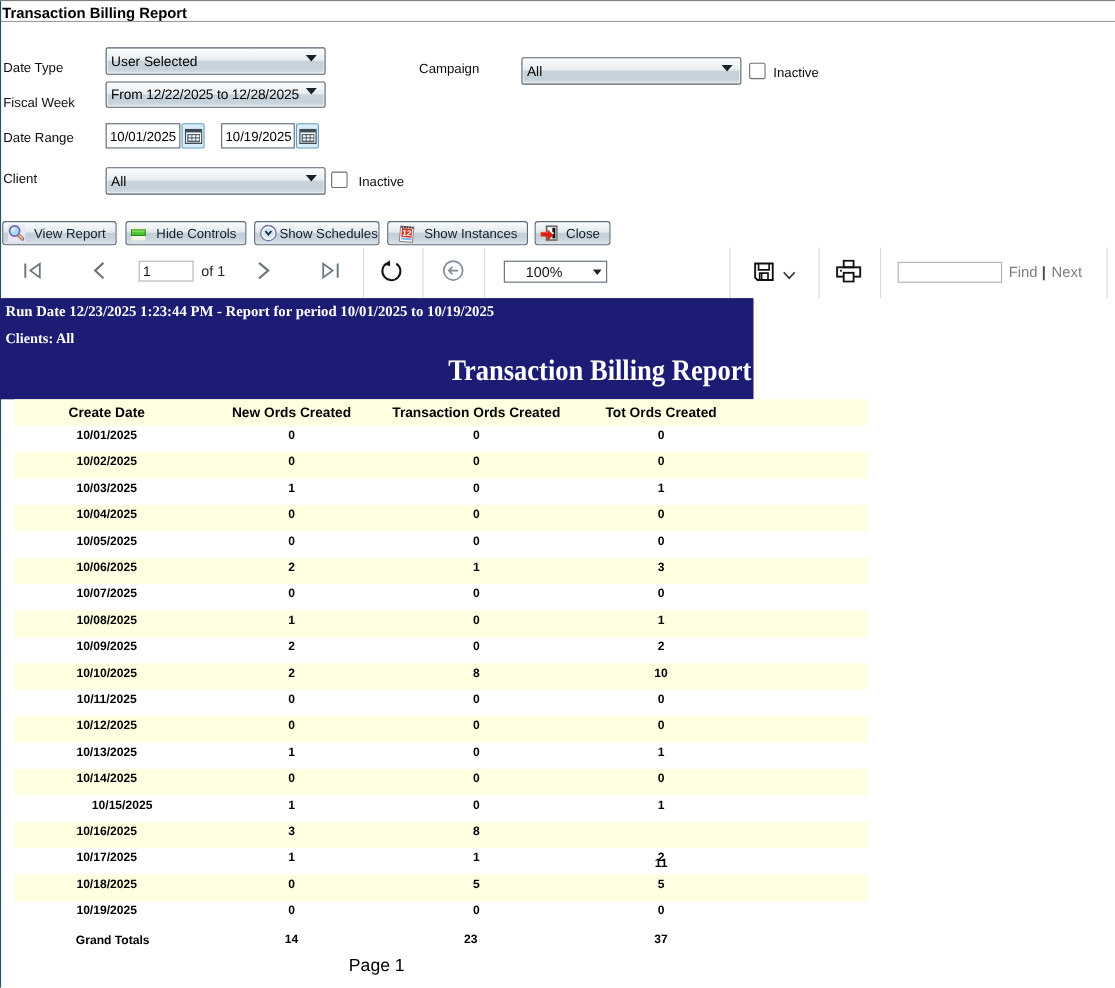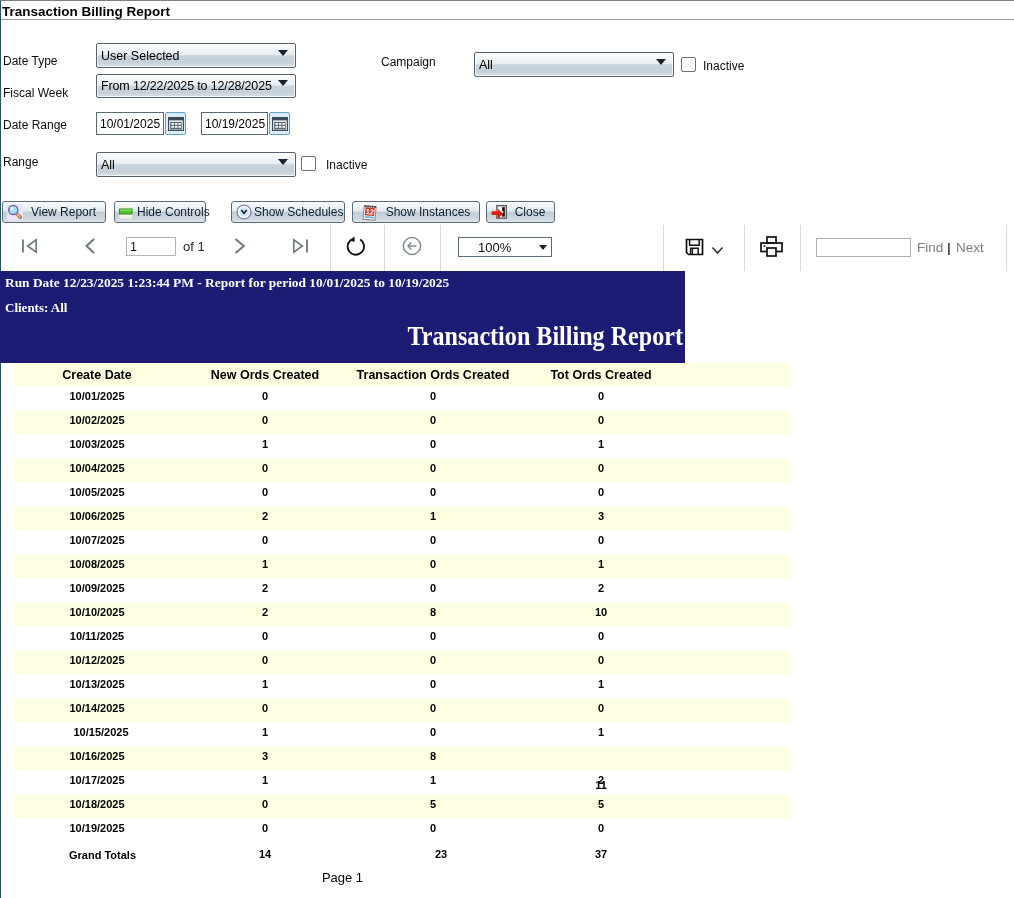--- a/index.html
+++ b/index.html
@@ -37,21 +37,21 @@
 
   <div class="abs" style="left:0;top:0;width:1014px;height:1px;background:#7f7f7f;"></div>
   <div class="abs" style="left:2px;top:4px;font-size:13.5px;font-weight:bold;color:#000;">Transaction Billing Report</div>
   <div class="abs" style="left:0;top:19px;width:1014px;height:1px;background:#9c9c9c;"></div>
 
   <div class="abs" style="left:0;top:1px;width:1px;height:897px;background:#2a5560;"></div>
 
   <div class="lbl" style="left:3px;top:54px;">Date Type</div>
   <div class="lbl" style="left:3px;top:86px;">Fiscal Week</div>
   <div class="lbl" style="left:3px;top:118px;">Date Range</div>
-  <div class="lbl" style="left:3px;top:155px;">Range</div>
+  <div class="lbl" style="left:3px;top:155px;">Client</div>
   <div class="lbl" style="left:381px;top:55px;">Campaign</div>
 
   <div class="cmb" style="left:96px;top:43px;width:200px;height:25px;">User Selected<span class="tri"></span></div>
   <div class="cmb" style="left:96px;top:74px;width:200px;height:24px;letter-spacing:-0.15px;">From 12/22/2025 to 12/28/2025<span class="tri" style="top:5px;"></span></div>
   <div class="cmb" style="left:96px;top:152px;width:200px;height:25px;">All<span class="tri"></span></div>
   <div class="cmb" style="left:474px;top:52px;width:200px;height:25px;">All<span class="tri"></span></div>
 
   <div class="din" style="left:96px;top:112px;width:68px;height:23px;">10/01/2025</div>
   <div class="calbtn" style="left:165px;top:112px;">
     <svg width="16" height="14" viewBox="0 0 16 14">
@@ -90,21 +90,21 @@
     <svg class="ic" viewBox="0 0 16 16">
       <rect x="0" y="0" width="16" height="16" fill="#e9e7f7"></rect>
       <line x1="9.8" y1="9.6" x2="13.4" y2="13.2" stroke="#7a68b0" stroke-width="3.4" stroke-linecap="round"></line>
       <line x1="9.7" y1="9.5" x2="13.1" y2="12.9" stroke="#f2a53a" stroke-width="2.2" stroke-linecap="round"></line>
       <line x1="10.1" y1="9.4" x2="12.6" y2="11.9" stroke="#fbd88a" stroke-width="0.9" stroke-linecap="round"></line>
       <circle cx="6.3" cy="6" r="4.6" fill="#a8dff4" stroke="#7468ae" stroke-width="1.5"></circle>
       <circle cx="5" cy="4.6" r="1.8" fill="#ddf3fb"></circle>
     </svg>
     <span class="tx">View Report</span>
   </div>
-  <div class="btn" style="left:114px;width:92px;">
+  <div class="btn" style="left:114px;width:110px;">
     <svg class="ic" viewBox="0 0 16 16">
       <rect x="0.5" y="1" width="12.5" height="13.5" fill="#f8f7ea"></rect>
       <rect x="1.5" y="2" width="2.4" height="2" fill="#efeedd"></rect>
       <rect x="4.9" y="2" width="2.4" height="2" fill="#efeedd"></rect>
       <rect x="8.3" y="2" width="2.4" height="2" fill="#efeedd"></rect>
       <rect x="1.5" y="12" width="2.4" height="2" fill="#efeedd"></rect>
       <rect x="4.9" y="12" width="2.4" height="2" fill="#efeedd"></rect>
       <rect x="8.3" y="12" width="2.4" height="2" fill="#efeedd"></rect>
       <rect x="0" y="4.5" width="13.5" height="6" fill="#1e8211"></rect>
       <rect x="0.8" y="5.4" width="11.8" height="4.2" fill="#52c433"></rect>
@@ -298,21 +298,21 @@
     <div class="cell" style="left:336px;">0</div>
     <div class="cell" style="left:504px;">1</div>
   </div>
   <div class="row yellow" style="top:699px;">
     <div class="cell" style="left:0;">10/14/2025</div>
     <div class="cell" style="left:168px;">0</div>
     <div class="cell" style="left:336px;">0</div>
     <div class="cell" style="left:504px;">0</div>
   </div>
   <div class="row" style="top:723px;">
-    <div class="cell" style="left:4px;">10/15/2025</div>
+    <div class="cell" style="left:14px;">10/15/2025</div>
     <div class="cell" style="left:168px;">1</div>
     <div class="cell" style="left:336px;">0</div>
     <div class="cell" style="left:504px;">1</div>
   </div>
   <div class="row yellow" style="top:747px;">
     <div class="cell" style="left:0;">10/16/2025</div>
     <div class="cell" style="left:168px;">3</div>
     <div class="cell" style="left:336px;">8</div>
     <div class="cell" style="left:504px;margin-top:29px;">11</div>
   </div>
@@ -330,16 +330,16 @@
   </div>
   <div class="row" style="top:819px;">
     <div class="cell" style="left:0;">10/19/2025</div>
     <div class="cell" style="left:168px;">0</div>
     <div class="cell" style="left:336px;">0</div>
     <div class="cell" style="left:504px;">0</div>
   </div>
   <div class="row" style="top:843px;">
     <div class="cell" style="left:3px;width:120px;text-align:right;font-size:11px;top:6px;">Grand Totals</div>
     <div class="cell" style="left:168px;top:5px;">14</div>
-    <div class="cell" style="left:344px;top:5px;">23</div>
+    <div class="cell" style="left:331px;top:5px;">23</div>
     <div class="cell" style="left:504px;top:5px;">37</div>
   </div>
-  <div class="abs" style="left:0;top:870px;width:685px;text-align:center;font-size:13px;color:#000;">Page 1</div>
+  <div class="abs" style="left:0;top:870px;width:685px;text-align:center;font-size:16px;color:#000;">Page 1</div>
 
 </body></html>

